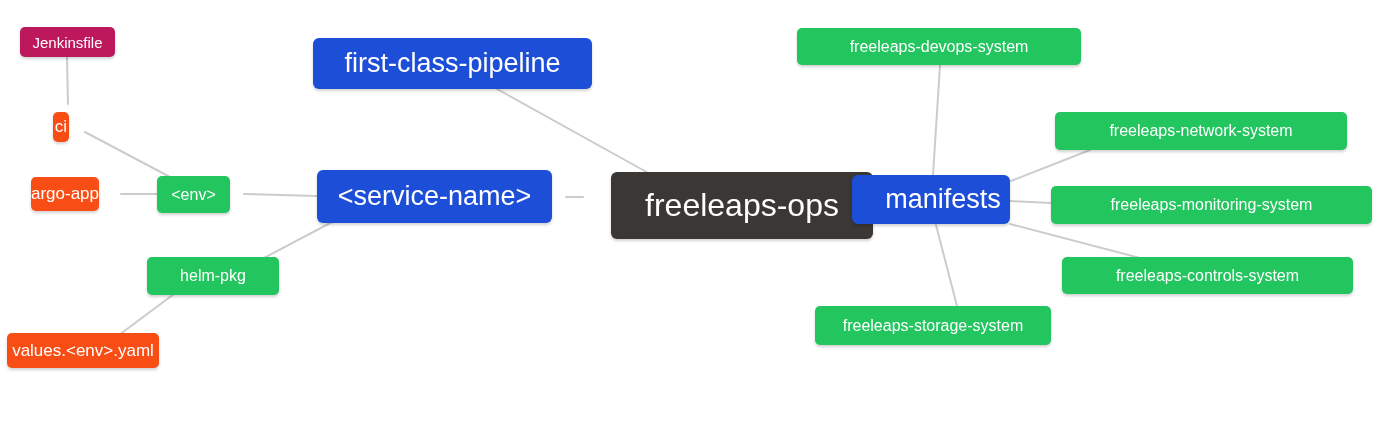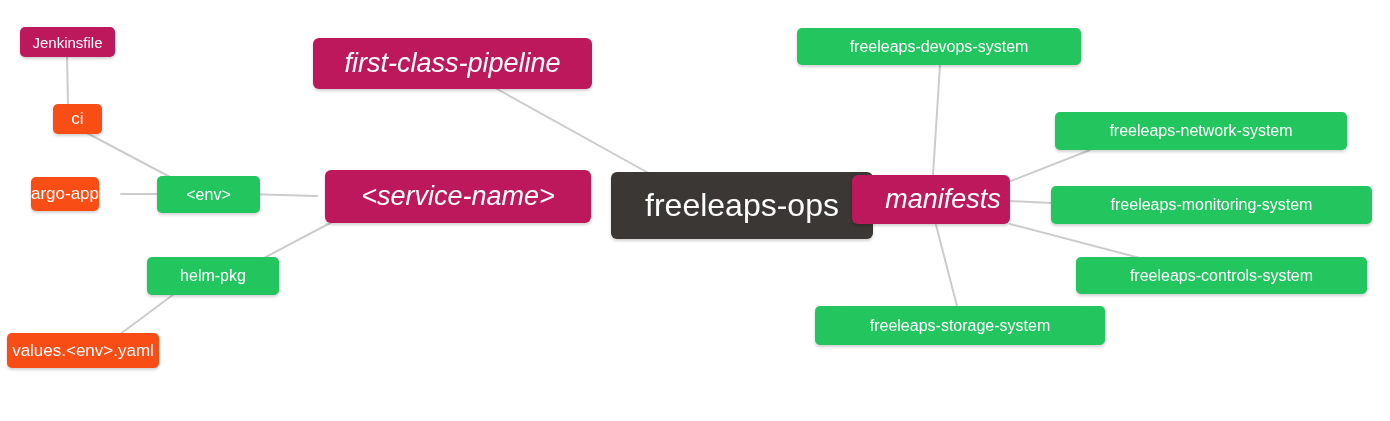--- a/index.html
+++ b/index.html
@@ -27,21 +27,21 @@
     align-items: center;
     justify-content: center;
     color: #ffffff;
     white-space: nowrap;
     border-radius: 5px;
     box-shadow: 0 2px 3px rgba(0,0,0,0.18);
     box-sizing: border-box;
     cursor: default;
   }
   .lvl-root { background: #3b3734; font-size: 32px; border-radius: 6px; margin-left: 28px; }
-  .lvl-1    { background: #be185d; font-size: 27px; border-radius: 6px; font-style: italic; }
+  .lvl-1    { background: #1d4ed8; font-size: 27px; border-radius: 6px; }
   .lvl-2    { background: #22c55e; font-size: 16px; }
   .lvl-3    { background: #f94d16; font-size: 17px; }
   .lvl-4    { background: #be185d; font-size: 15px; }
 </style>
 </head>
 <body>
 
 <div class="canvas">
 
   <svg class="edges" viewBox="0 0 1390 421" xmlns="http://www.w3.org/2000/svg">
@@ -56,41 +56,41 @@
     <line x1="845" y1="204" x2="852" y2="202"></line>
     <line x1="933" y1="175" x2="940" y2="65"></line>
     <line x1="1011" y1="181" x2="1090" y2="150"></line>
     <line x1="1010" y1="201" x2="1051" y2="203"></line>
     <line x1="1010" y1="224" x2="1140" y2="258"></line>
     <line x1="936" y1="225" x2="957" y2="306"></line>
   </svg>
 
   <div class="node lvl-4" style="left:20px;  top:27px;  width:95px;  height:30px;">Jenkinsfile</div>
 
-  <div class="node lvl-3" style="left:53px;  top:104px; width:49px;  height:30px;">ci</div>
+  <div class="node lvl-3" style="left:53px;  top:112px; width:16px;  height:30px;">ci</div>
 
   <div class="node lvl-3" style="left:31px;  top:177px; width:68px;  height:34px;">argo-app</div>
 
-  <div class="node lvl-2" style="left:157px; top:176px; width:103px;  height:37px;">&lt;env&gt;</div>
+  <div class="node lvl-2" style="left:157px; top:176px; width:73px;  height:37px;">&lt;env&gt;</div>
 
   <div class="node lvl-2" style="left:147px; top:257px; width:132px; height:38px;">helm-pkg</div>
 
   <div class="node lvl-3" style="left:7px;   top:333px; width:152px; height:35px;">values.&lt;env&gt;.yaml</div>
 
   <div class="node lvl-1" style="left:313px; top:38px;  width:279px; height:51px;">first-class-pipeline</div>
 
-  <div class="node lvl-1" style="left:325px; top:170px; width:266px; height:53px;">&lt;service-name&gt;</div>
+  <div class="node lvl-1" style="left:317px; top:170px; width:235px; height:53px;">&lt;service-name&gt;</div>
 
   <div class="node lvl-root" style="left:583px; top:172px; width:262px; height:67px;">freeleaps-ops</div>
 
   <div class="node lvl-1" style="left:852px; top:175px; width:158px; height:49px;padding-left:24px;">manifests</div>
 
   <div class="node lvl-2" style="left:797px; top:28px;  width:284px; height:37px;">freeleaps-devops-system</div>
 
   <div class="node lvl-2" style="left:1051px; top:186px; width:321px; height:38px;">freeleaps-monitoring-system</div>
 
   <div class="node lvl-2" style="left:1055px; top:112px; width:292px; height:38px;">freeleaps-network-system</div>
 
-  <div class="node lvl-2" style="left:1062px; top:257px; width:291px; height:37px;margin-left:14px;">freeleaps-controls-system</div>
+  <div class="node lvl-2" style="left:1062px; top:257px; width:291px; height:37px;">freeleaps-controls-system</div>
 
-  <div class="node lvl-2" style="left:815px; top:306px; width:290px; height:39px;">freeleaps-storage-system</div>
+  <div class="node lvl-2" style="left:815px; top:306px; width:236px; height:39px;">freeleaps-storage-system</div>
 
 </div>
 
 </body></html>

